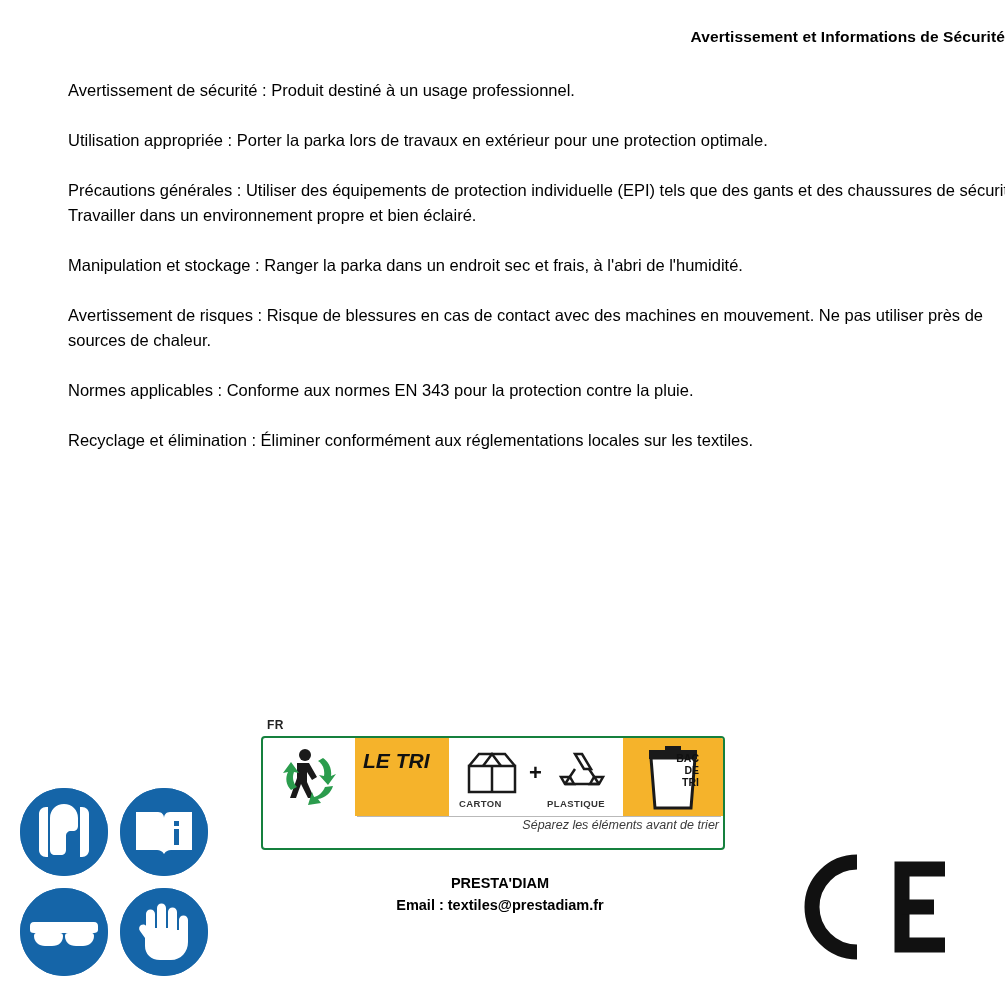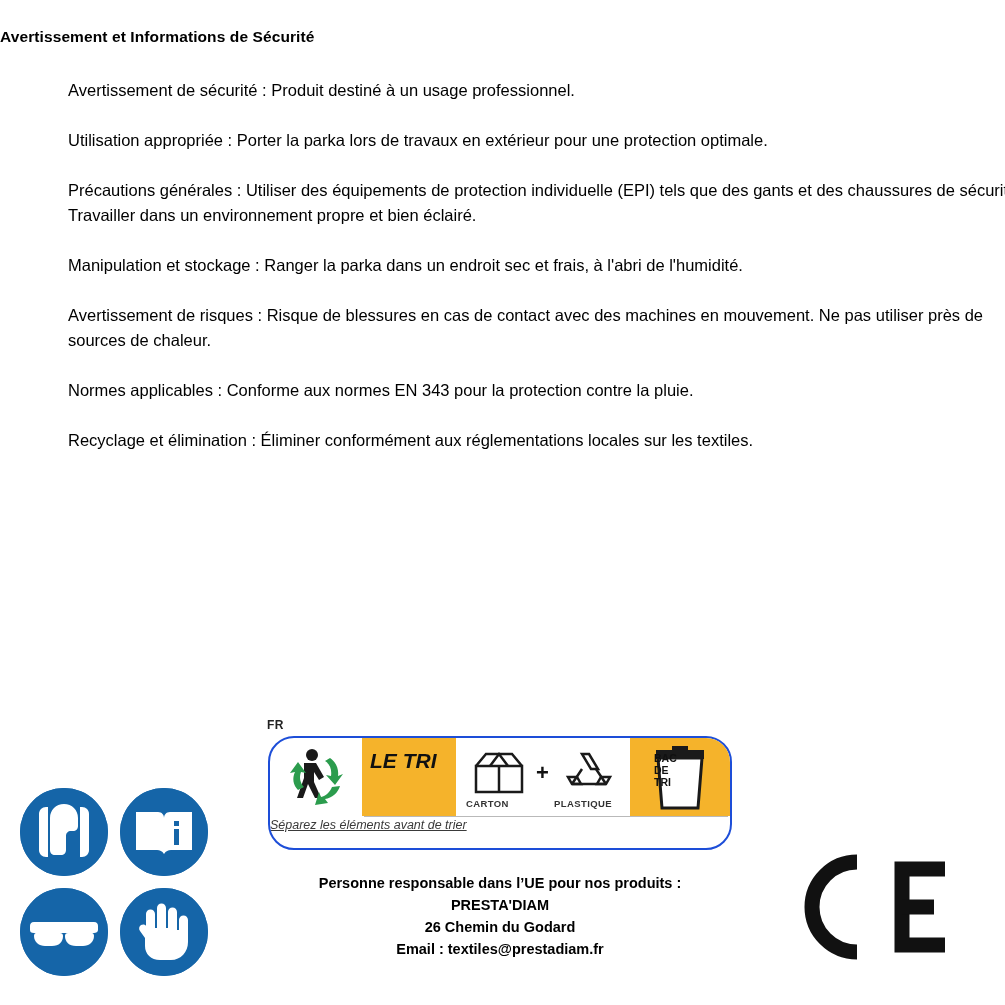--- a/index.html
+++ b/index.html
@@ -20,21 +20,21 @@
     position: relative;
     width: 1005px;
     height: 1005px;
   }
 
   .doc-title {
     position: absolute;
     top: 28px;
     left: 0;
     width: 1005px;
-    text-align: left;
+    text-align: right;
     font-size: 15.5px;
     font-weight: bold;
     letter-spacing: 0.1px;
   }
 
   .body-block {
     position: absolute;
     top: 78px;
     left: 68px;
     width: 960px;
@@ -80,26 +80,26 @@
     position: absolute;
     left: 6px;
     top: 0px;
     font-size: 12px;
     font-weight: bold;
     color: #222;
     letter-spacing: 0.5px;
   }
   .tri-box {
     position: absolute;
-    left: 7px;
+    left: 0;
     top: 18px;
     width: 460px;
     height: 110px;
-    border: 2px solid #1d4ed8;
-    border-radius: 26px;
+    border: 2px solid #15803d;
+    border-radius: 4px;
     background: #ffffff;
     overflow: hidden;
   }
   .tri-yellow {
     position: absolute;
     left: 92px;
     top: 0;
     width: 368px;
     height: 78px;
     background: #f5b32b;
@@ -158,36 +158,35 @@
     top: 22px;
     font-size: 22px;
     font-weight: bold;
     color: #111;
   }
   .tri-bac {
     position: absolute;
     left: 384px;
     top: 14px;
     width: 52px;
-    text-align: left;
+    text-align: right;
     font-size: 10.5px;
     font-weight: bold;
     line-height: 12px;
     color: #111;
   }
   .tri-sep {
     position: absolute;
     left: 0;
     top: 80px;
     width: 456px;
-    text-align: left;
+    text-align: right;
     font-size: 12.5px;
     font-style: italic;
     color: #3a3a3a;
-    text-decoration: underline;
   }
   .tri-sep-line {
     position: absolute;
     left: 94px;
     top: 78px;
     width: 364px;
     height: 1px;
     background: #b9b9b9;
   }
 
@@ -325,23 +324,21 @@
         <span>DE</span><br>
         <span>TRI</span>
       </div>
 
       <div class="tri-sep-line"></div>
       <div class="tri-sep">Séparez les éléments avant de trier</div>
     </div>
   </div>
 
   <div class="resp-block">
-    <span class="line">Personne responsable dans l’UE pour nos produits :</span>
     <span class="line">PRESTA'DIAM</span>
-    <span class="line">26 Chemin du Godard</span>
     <span class="line">Email : textiles@prestadiam.fr</span>
   </div>
 
   <div class="ce-mark">
     <svg width="160" height="110" viewBox="0 0 160 110" aria-hidden="true">
       <path d="M62 10a45 45 0 1 0 0 90" fill="none" stroke="#111111" stroke-width="15"></path>
       <path d="M150 17H107v76h43" fill="none" stroke="#111111" stroke-width="15"></path>
       <path d="M107 55h32" fill="none" stroke="#111111" stroke-width="15"></path>
     </svg>
   </div>

